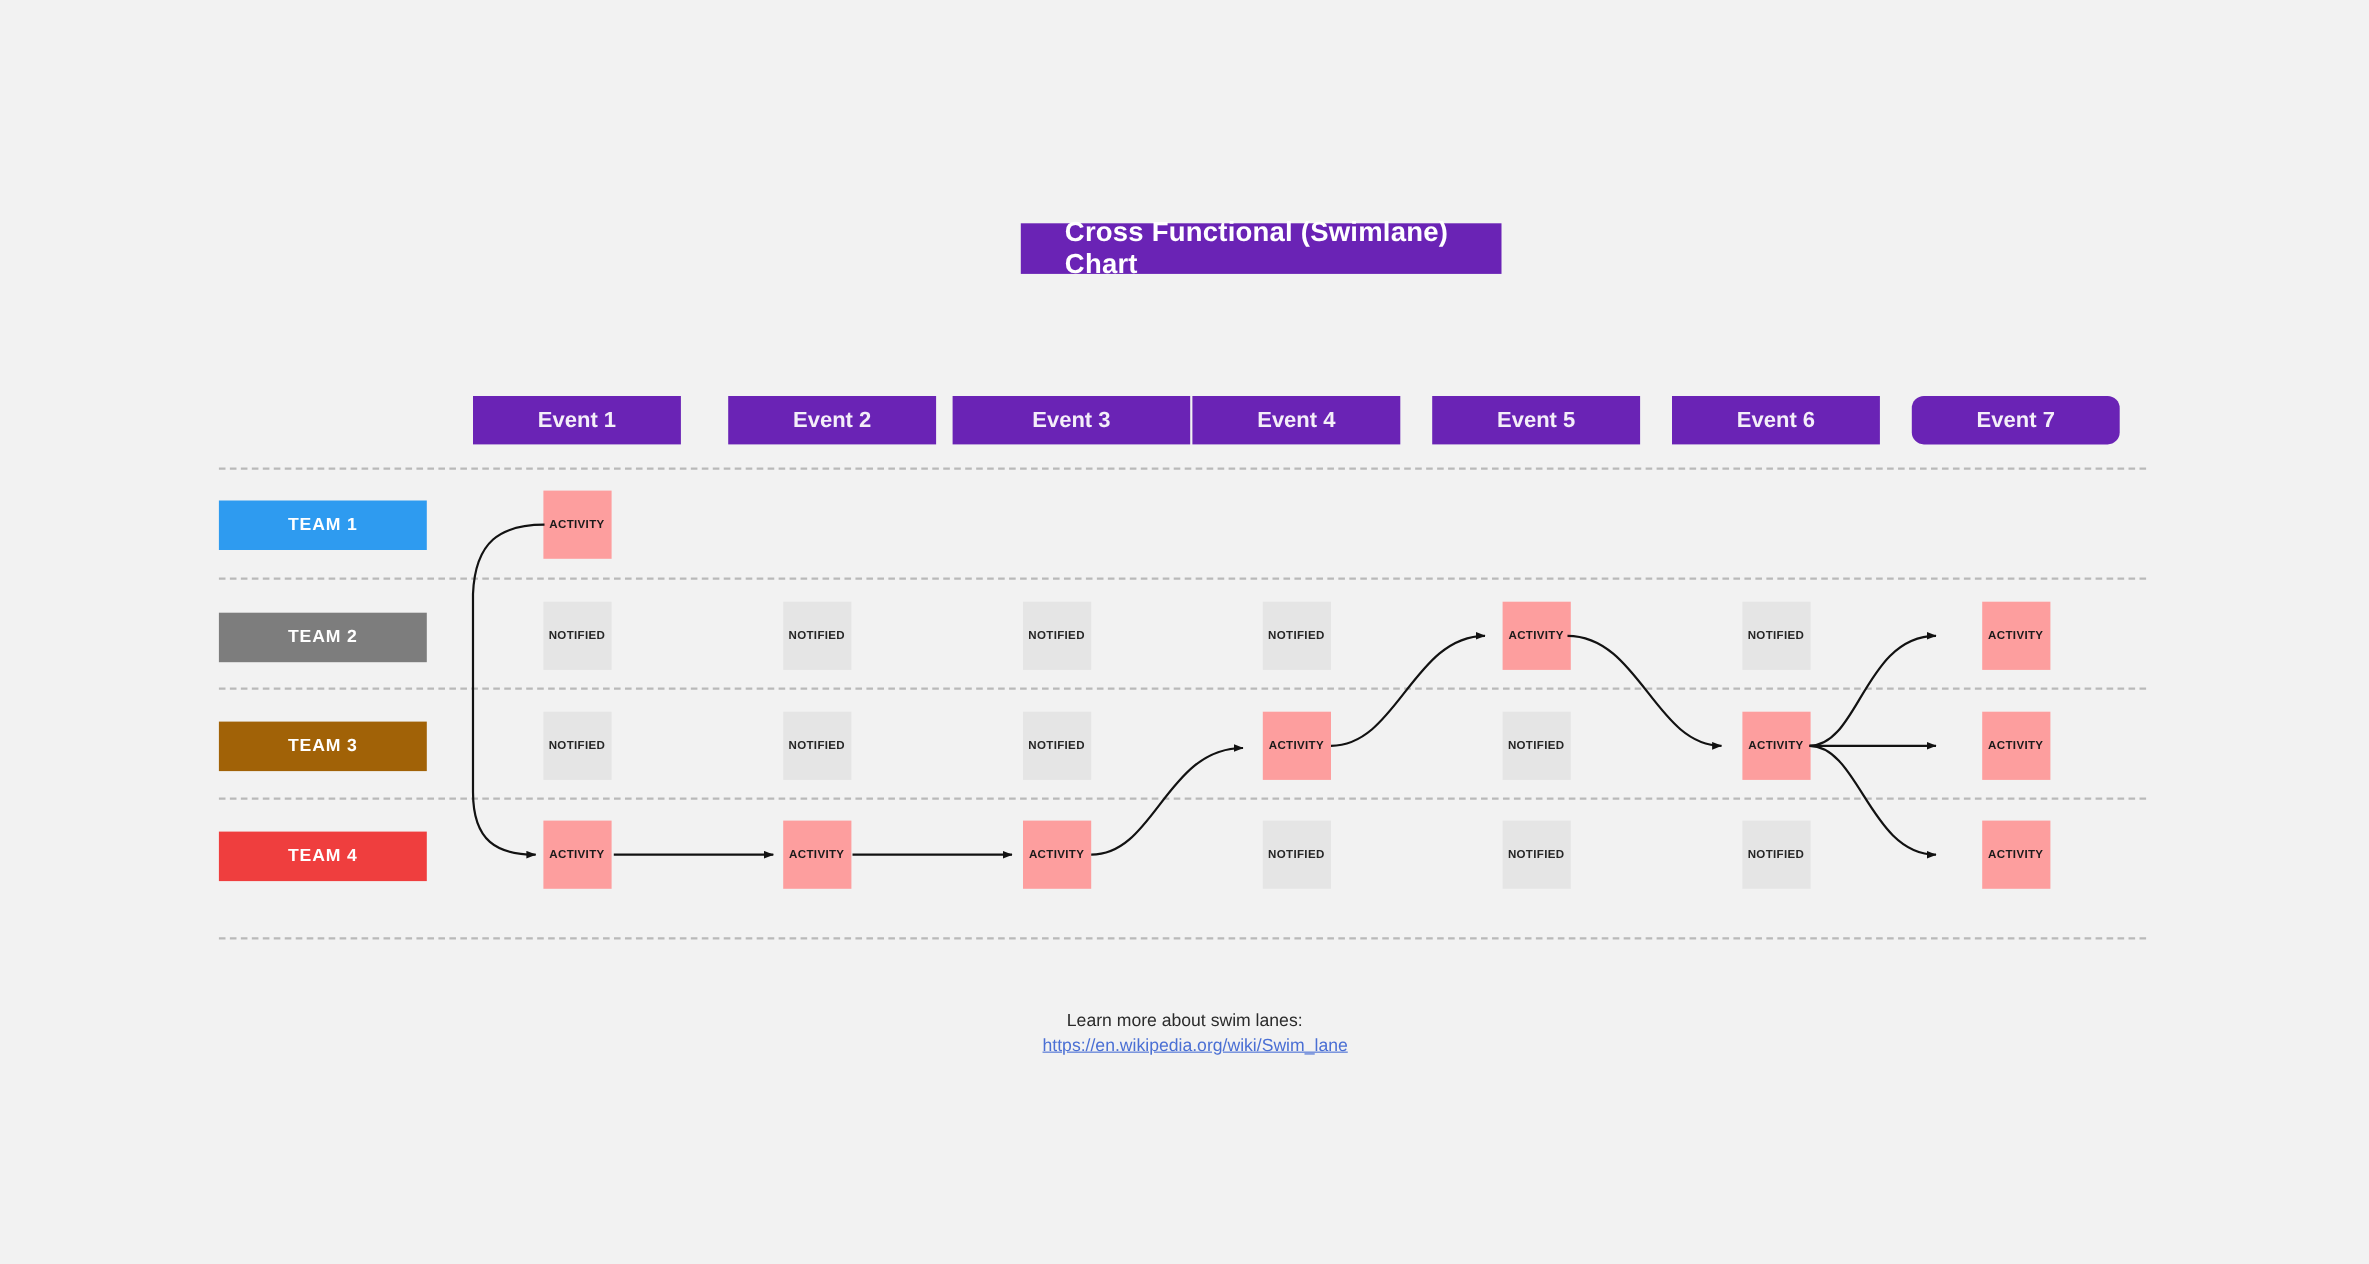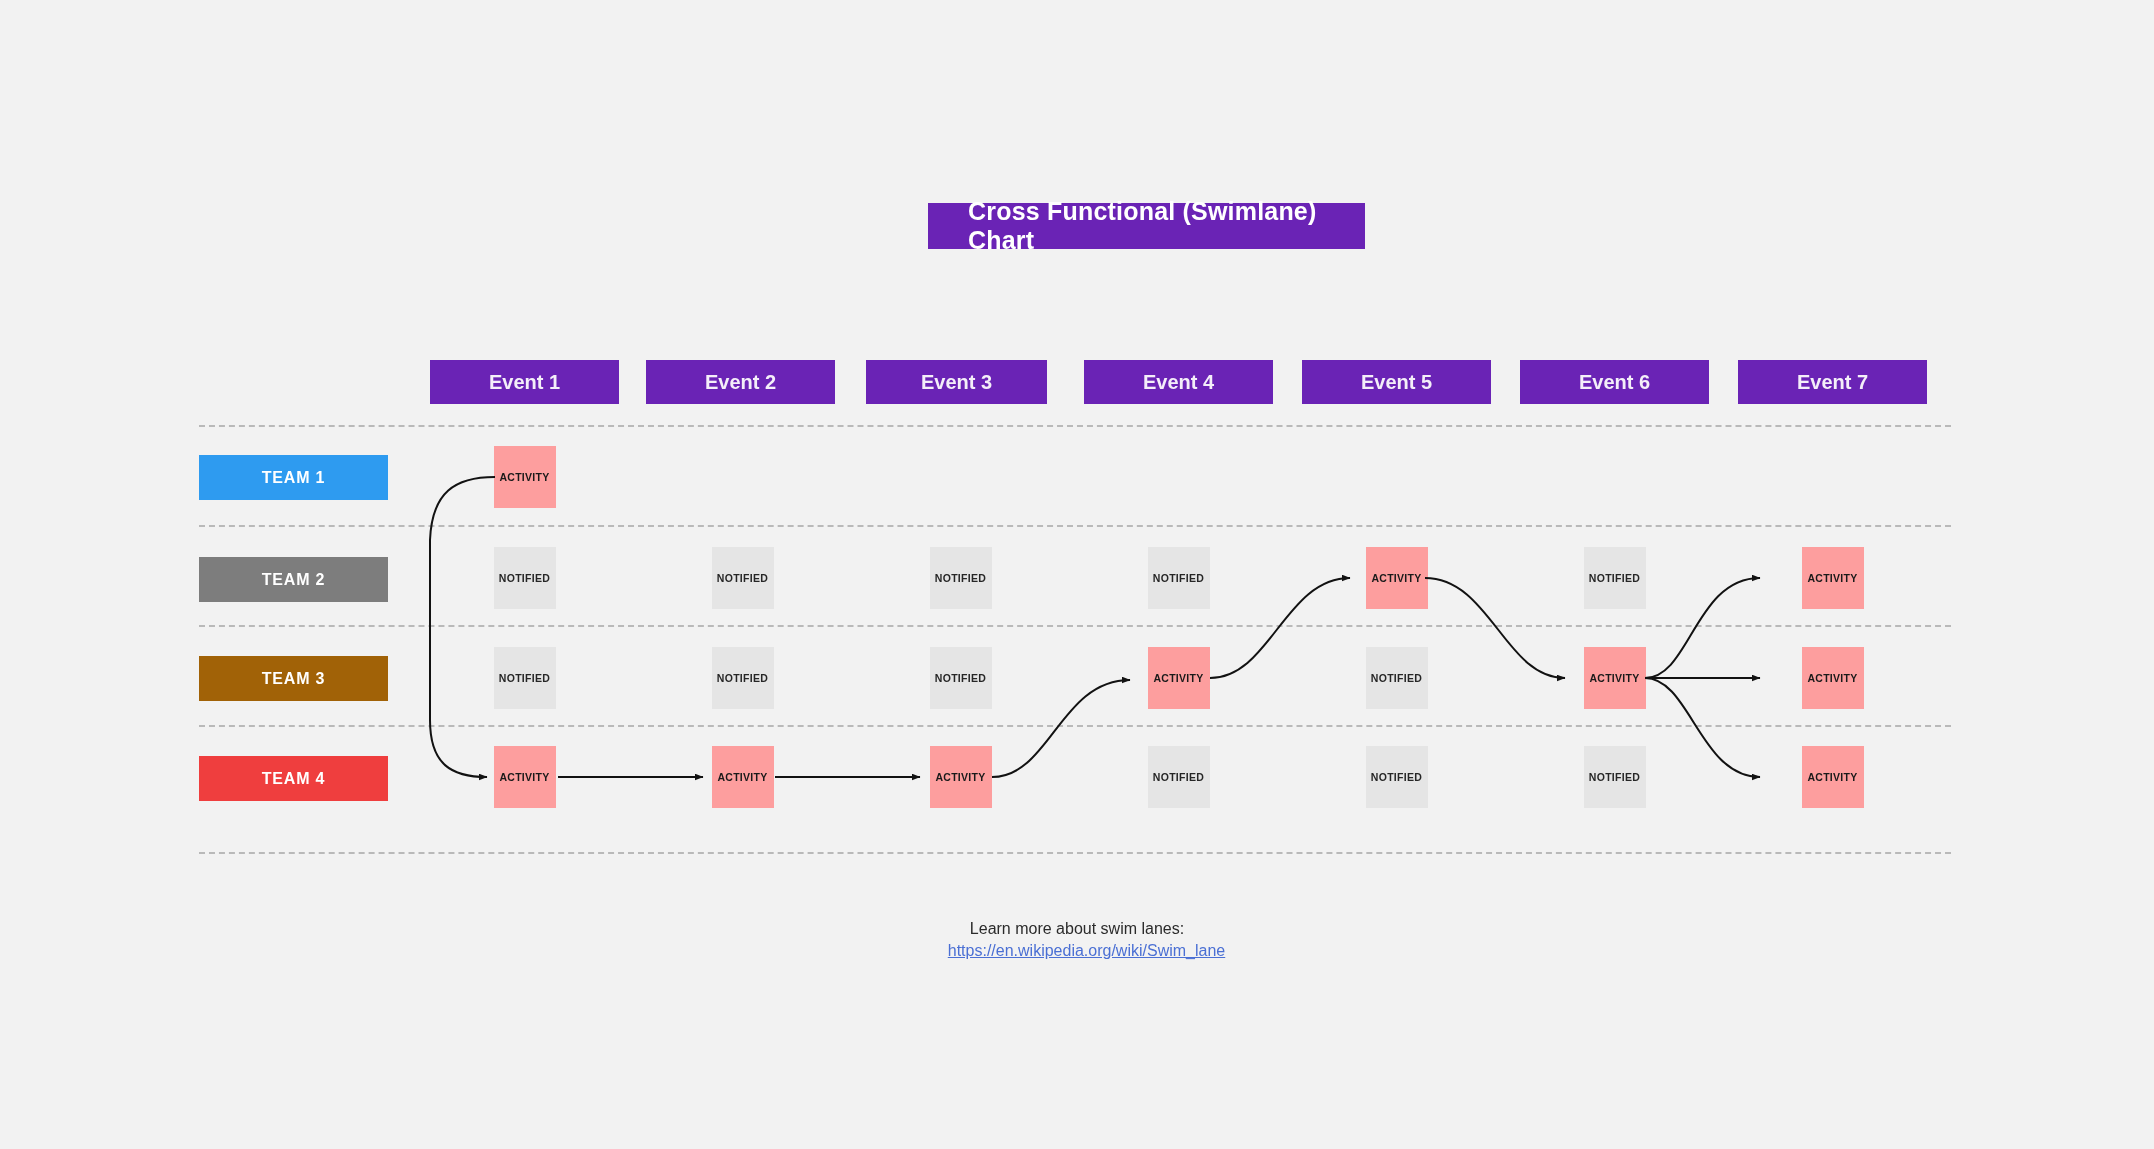--- a/index.html
+++ b/index.html
@@ -144,26 +144,26 @@
 </style>
 </head>
 <body>
 
 <div id="stage">
 
   <div id="chart-title">Cross Functional (Swimlane) Chart</div>
 
   <div id="event-header-row">
       <div class="event-header" style="left: 0px; width: 189px;">Event 1</div>
-      <div class="event-header" style="left: 216px; width: 189px;">Event 2</div>
-      <div class="event-header" style="left: 436px; width: 181px;">Event 3</div>
+      <div class="event-header" style="left: 232px; width: 189px;">Event 2</div>
+      <div class="event-header" style="left: 436px; width: 216px;">Event 3</div>
       <div class="event-header" style="left: 654px; width: 189px;">Event 4</div>
       <div class="event-header" style="left: 872px; width: 189px;">Event 5</div>
       <div class="event-header" style="left: 1090px; width: 189px;">Event 6</div>
-      <div class="event-header" style="left: 1308px; width: 189px;">Event 7</div>
+      <div class="event-header" style="left: 1308px; width: 189px; border-radius: 11px;">Event 7</div>
     </div>
 
   <div id="lane-area">
       <div class="lane-divider" style="top: 425px;"></div>
       <div class="lane-divider" style="top: 525px;"></div>
       <div class="lane-divider" style="top: 625px;"></div>
       <div class="lane-divider" style="top: 725px;"></div>
       <div class="lane-divider" style="top: 852px;"></div>
       <div class="team-label" style="top: 455px; background: rgb(46, 155, 240);">TEAM 1</div>
       <div class="team-label" style="top: 557px; background: rgb(125, 125, 125);">TEAM 2</div>

